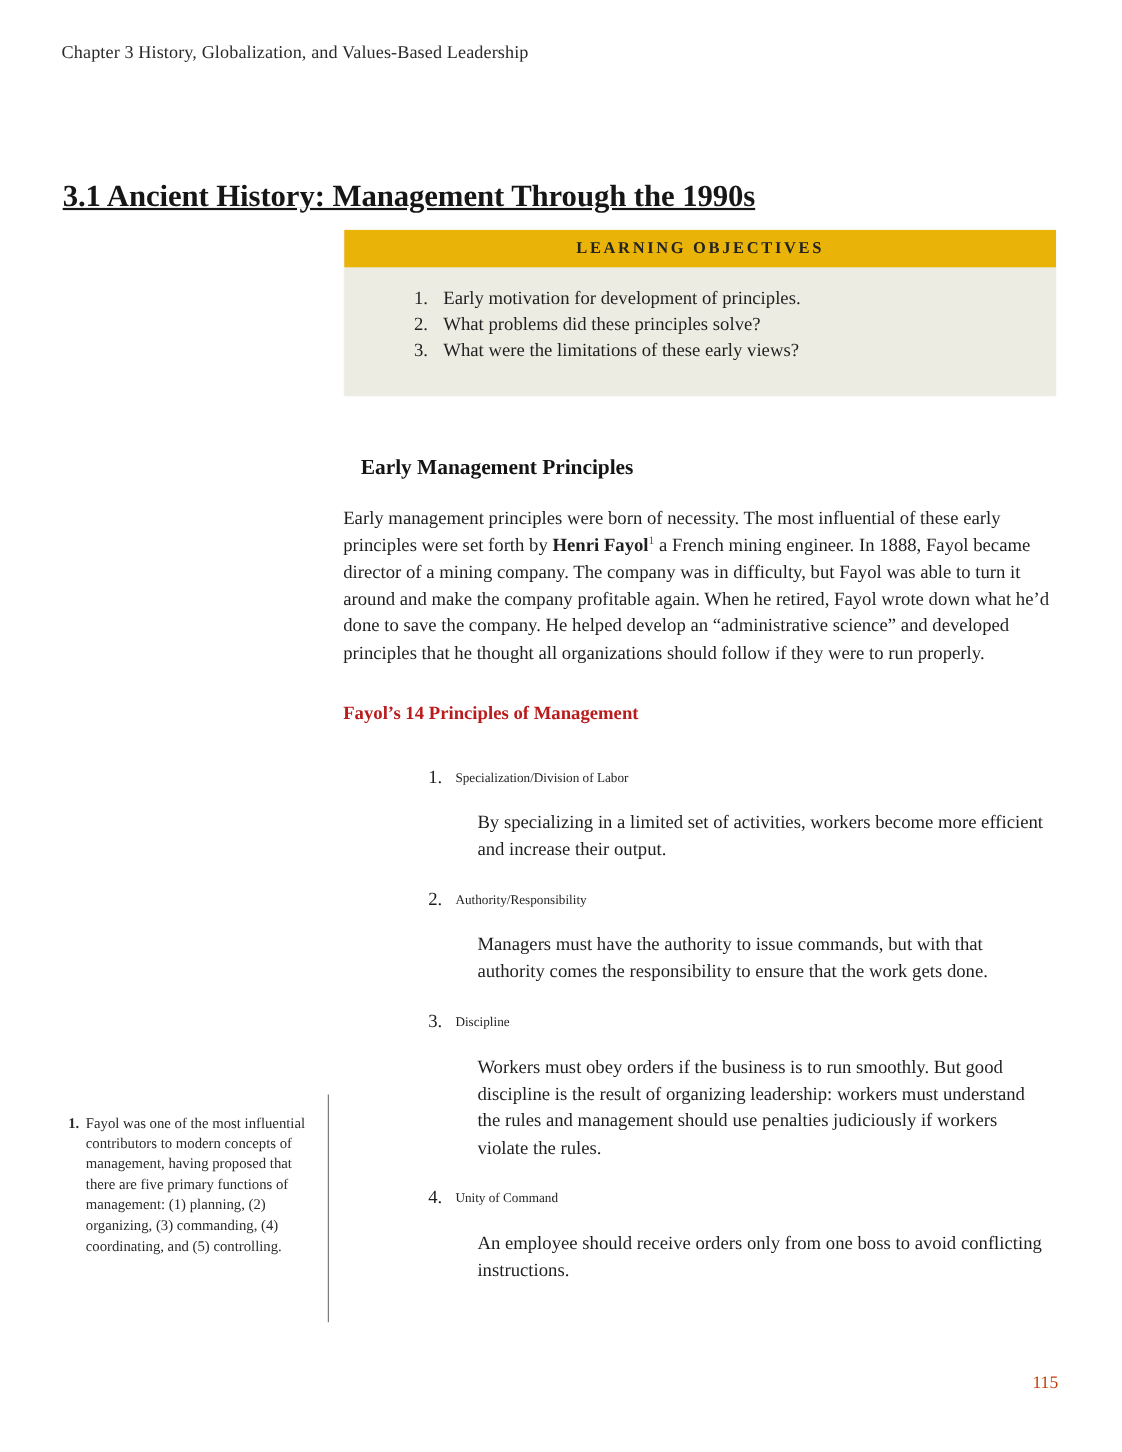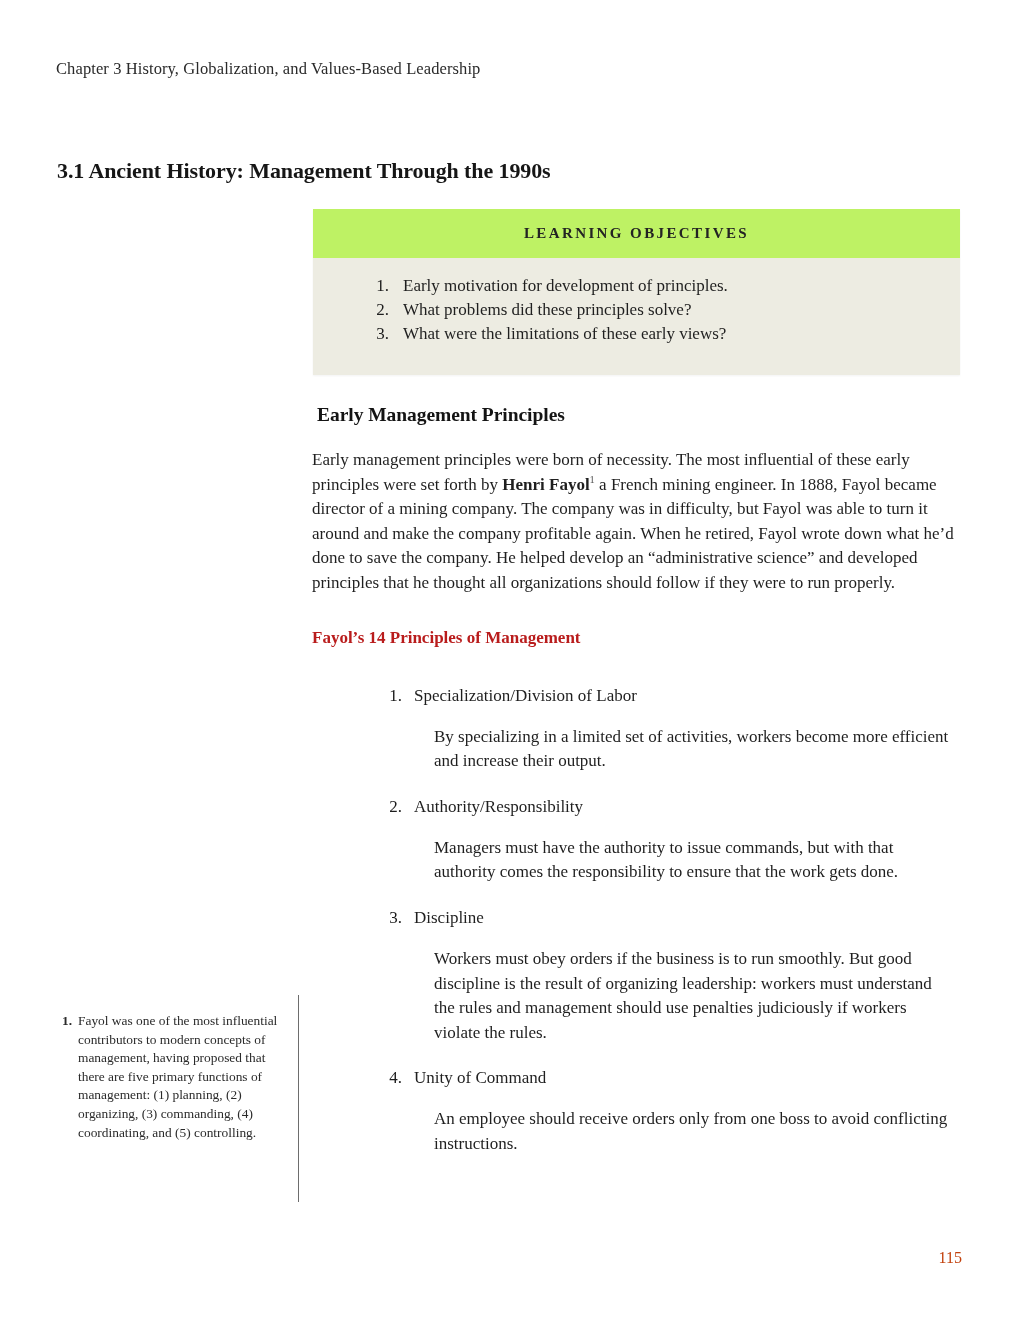--- a/index.html
+++ b/index.html
@@ -18,51 +18,52 @@
 
   .page {
     position: absolute;
     inset: 0;
   }
 
   
   .running-head {
     position: absolute;
     left: 56px;
-    top: 59px;
+    top: 38px;
     font-size: 16.5px;
     letter-spacing: 0.1px;
     color: #2a2a2a;
     white-space: nowrap;
   }
 
   
   .section-title {
     position: absolute;
     left: 57px;
     top: 140px;
-    font-size: 22px;
+    font-size: 28px;
     font-weight: bold;
     letter-spacing: -0.1px;
     color: #161616;
     white-space: nowrap;
+    text-decoration: underline;
   }
 
   
   .lo-box {
     position: absolute;
     left: 313px;
     top: 209px;
     width: 647px;
     background: #edece2;
     box-shadow: 0 1px 2px rgba(0,0,0,0.05);
   }
   .lo-header {
-    background: #bef264;
-    height: 49px;
+    background: #eab308;
+    height: 34px;
     display: flex;
     align-items: center;
     justify-content: center;
   }
   .lo-header-text {
     font-size: 15px;
     font-weight: bold;
     letter-spacing: 2.4px;
     color: #232323;
     text-transform: uppercase;
@@ -92,21 +93,21 @@
 
   
   .col {
     position: absolute;
     left: 312px;
     top: 399px;
     width: 652px;
   }
 
   h3.sub-head {
-    margin: 5px;
+    margin: 16px;
     font-size: 19.5px;
     font-weight: bold;
     letter-spacing: -0.05px;
     color: #141414;
   }
 
   p.body-text {
     margin: 22px 0 0 0;
     font-size: 17px;
     line-height: 24.6px;
@@ -142,21 +143,21 @@
   .principles .num {
     position: absolute;
     left: 0;
     top: 0;
     width: 18px;
     text-align: right;
     font-size: 17px;
     line-height: 24px;
   }
   .principles .p-title {
-    font-size: 17px;
+    font-size: 12px;
     line-height: 24px;
     color: #1f1f1f;
     font-family: Liberation Serif, serif;
   }
   .principles .p-desc {
     margin: 17px 13px 0 20px;
     font-size: 17px;
     line-height: 24.6px;
     color: #1f1f1f;
     max-width: 560px;

